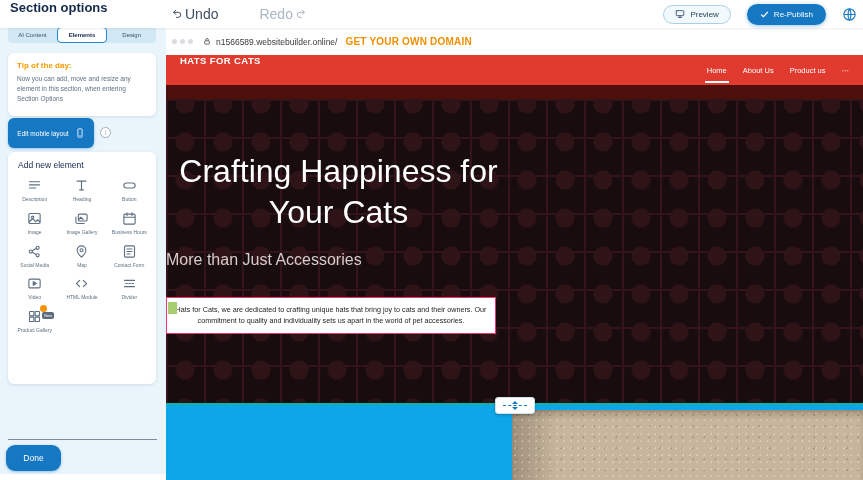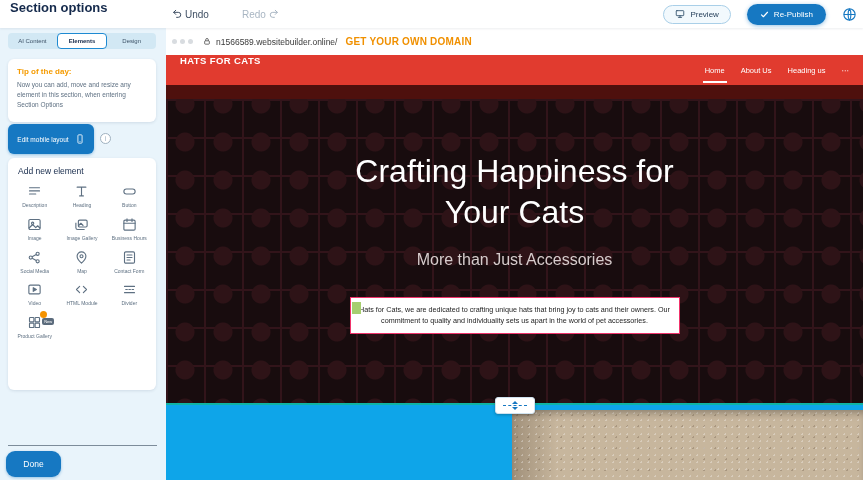--- a/index.html
+++ b/index.html
@@ -3,36 +3,36 @@
 <meta charset="utf-8">
 <style>
   *{margin:0;padding:0;box-sizing:border-box}
   html,body{width:863px;height:480px;overflow:hidden}
   body{font-family:"Liberation Sans",sans-serif;background:#fff;position:relative}
 
   
   .topbar{position:absolute;left:0;top:0;width:863px;height:28px;background:#fff;z-index:10;
           box-shadow:0 1px 2px rgba(20,40,70,.08);display:flex;}
   .app-title{font-size:13px;font-weight:bold;color:#14294b;margin-left:10px}
-  .undo-group{position:absolute;left:172px;top:0;height:28px;display:flex;align-items:center;gap:15px;font-size:10px}
+  .undo-group{position:absolute;left:172px;top:0;height:28px;display:flex;align-items:center;gap:23px;font-size:14px}
   .undo-btn{display:flex;align-items:center;gap:3px;color:#3f4f63;cursor:pointer}
   .redo-btn{display:flex;align-items:center;gap:3px;color:#a9b6c3;cursor:pointer;margin-left:18px}
   .mini-ic svg{width:10px;height:10px;display:block}
   .topbar-right{position:absolute;right:6px;top:0;height:28px;display:flex;align-items:center;gap:16px}
   .preview-btn{height:19px;padding:0 11px;border:1px solid #a9cfe8;border-radius:10px;background:#f2f9fd;
                color:#27415c;font-size:8px;display:flex;gap:5px;align-items:center;cursor:pointer}
   .preview-btn svg{width:10px;height:10px}
   .republish-btn{height:21px;padding:0 13px;border-radius:11px;background:#1678c2;color:#fff;font-size:8px;
                  display:flex;gap:5px;align-items:center;cursor:pointer;box-shadow:0 1px 4px rgba(22,120,194,.45)}
   .republish-btn svg{width:9px;height:9px}
   .globe-btn{width:15px;height:15px;cursor:pointer}
   .globe-btn svg{width:15px;height:15px}
 
   
-  .sidebar{position:absolute;left:0;top:28px;width:166px;height:452px;background:#e9f4fb}
+  .sidebar{position:absolute;left:0;top:22px;width:166px;height:452px;background:#e9f4fb}
   .tabs{position:absolute;left:8px;top:5px;width:148px;height:16px;background:#d2e8f4;border-radius:4px;display:flex}
   .tab{flex:1;display:flex;align-items:center;justify-content:center;font-size:6px;color:#3c5166;border-radius:4px;cursor:pointer}
   .tab.active{background:#fff;border:1px solid #1e8ad2;color:#15294a;font-weight:bold}
   .tip-card{position:absolute;left:8px;top:31px;width:148px;height:63px;background:#fff;border-radius:6px;
             box-shadow:0 1px 3px rgba(30,60,90,.12);padding:8px 9px}
   .tip-heading{color:#f59b00;font-size:8px;font-weight:bold;margin-bottom:4px}
   .tip-body{color:#5e7082;font-size:6.5px;line-height:1.55}
   .edit-mobile{position:absolute;left:8px;top:96px;width:86px;height:30px;background:#1678c2;border-radius:6px;
                color:#fff;font-size:6.5px;display:flex;align-items:center;justify-content:center;gap:6px;cursor:pointer;
                box-shadow:0 1px 3px rgba(22,120,194,.4)}
@@ -69,21 +69,21 @@
   .nav-item{color:#fff;font-size:7.5px;display:flex;align-items:center;position:relative;cursor:pointer}
   .nav-item.active::after{content:"";position:absolute;left:-2px;right:-2px;bottom:2px;height:2px;background:#fff}
 
   .hero{height:320px;position:relative;background-color:#180c0e;
         background-image:
           radial-gradient(circle at 19px 19px, #2e1317 0 9px, rgba(0,0,0,0) 10px),
           repeating-linear-gradient(0deg, #32141a 0 2px, rgba(0,0,0,0) 2px 38px),
           repeating-linear-gradient(90deg, #32141a 0 2px, rgba(0,0,0,0) 2px 38px);
         background-size:38px 38px,auto,auto;overflow:visible}
   .hero-topband{position:absolute;top:0;left:0;right:0;height:14px;background:#4e100d}
-  .hero-inner{position:relative;height:100%;display:flex;flex-direction:column;align-items:center;padding-top:66px}
+  .hero-inner{position:relative;height:100%;display:flex;flex-direction:column;align-items:flex-start;padding-top:66px}
   .hero-title{color:#fff;font-size:32px;line-height:1.28;text-align:center;font-weight:400;max-width:345px}
   .hero-sub{margin-top:18px;color:#d6cccc;font-size:16px;text-align:center}
   .text-element{position:relative;margin-top:28px;width:330px;background:#fff;border:1px solid #f0336b;
                 padding:6px 8px;font-size:7.2px;line-height:1.6;color:#1c1c1c;text-align:center;cursor:pointer}
   .green-handle{position:absolute;left:1px;top:4px;width:9px;height:12px;background:#a6ce6f;cursor:grab}
   .section-line{position:absolute;left:0;right:0;bottom:0;height:2px;background:#0fb3a3}
   .resize-handle{position:absolute;left:50%;transform:translateX(-50%);bottom:-9px;width:40px;height:17px;background:#fff;
                  border:1px solid #cfe2ef;border-radius:3px;box-shadow:0 1px 3px rgba(0,0,0,.25);z-index:3;
                  display:flex;flex-direction:column;align-items:center;justify-content:center;gap:1px;cursor:ns-resize}
   .tri-up{width:0;height:0;border-left:3px solid transparent;border-right:3px solid transparent;border-bottom:3px solid #1678c2}
@@ -319,21 +319,21 @@
     </span>
     <span class="url-text">n1566589.websitebuilder.online/</span>
     <span class="domain-cta">GET YOUR OWN DOMAIN</span>
   </div>
 
   <div class="site-header">
     <span class="logo">HATS FOR CATS</span>
     <div class="nav">
       <span class="nav-item active">Home</span>
       <span class="nav-item">About Us</span>
-      <span class="nav-item">Heading us</span>
+      <span class="nav-item">Product us</span>
       <span class="nav-item">⋯</span>
     </div>
   </div>
 
   <div class="hero">
     <div class="hero-topband"></div>
     <div class="hero-inner">
       <div class="hero-title">Crafting Happiness for Your Cats</div>
       <div class="hero-sub">More than Just Accessories</div>
       <div class="text-element">

